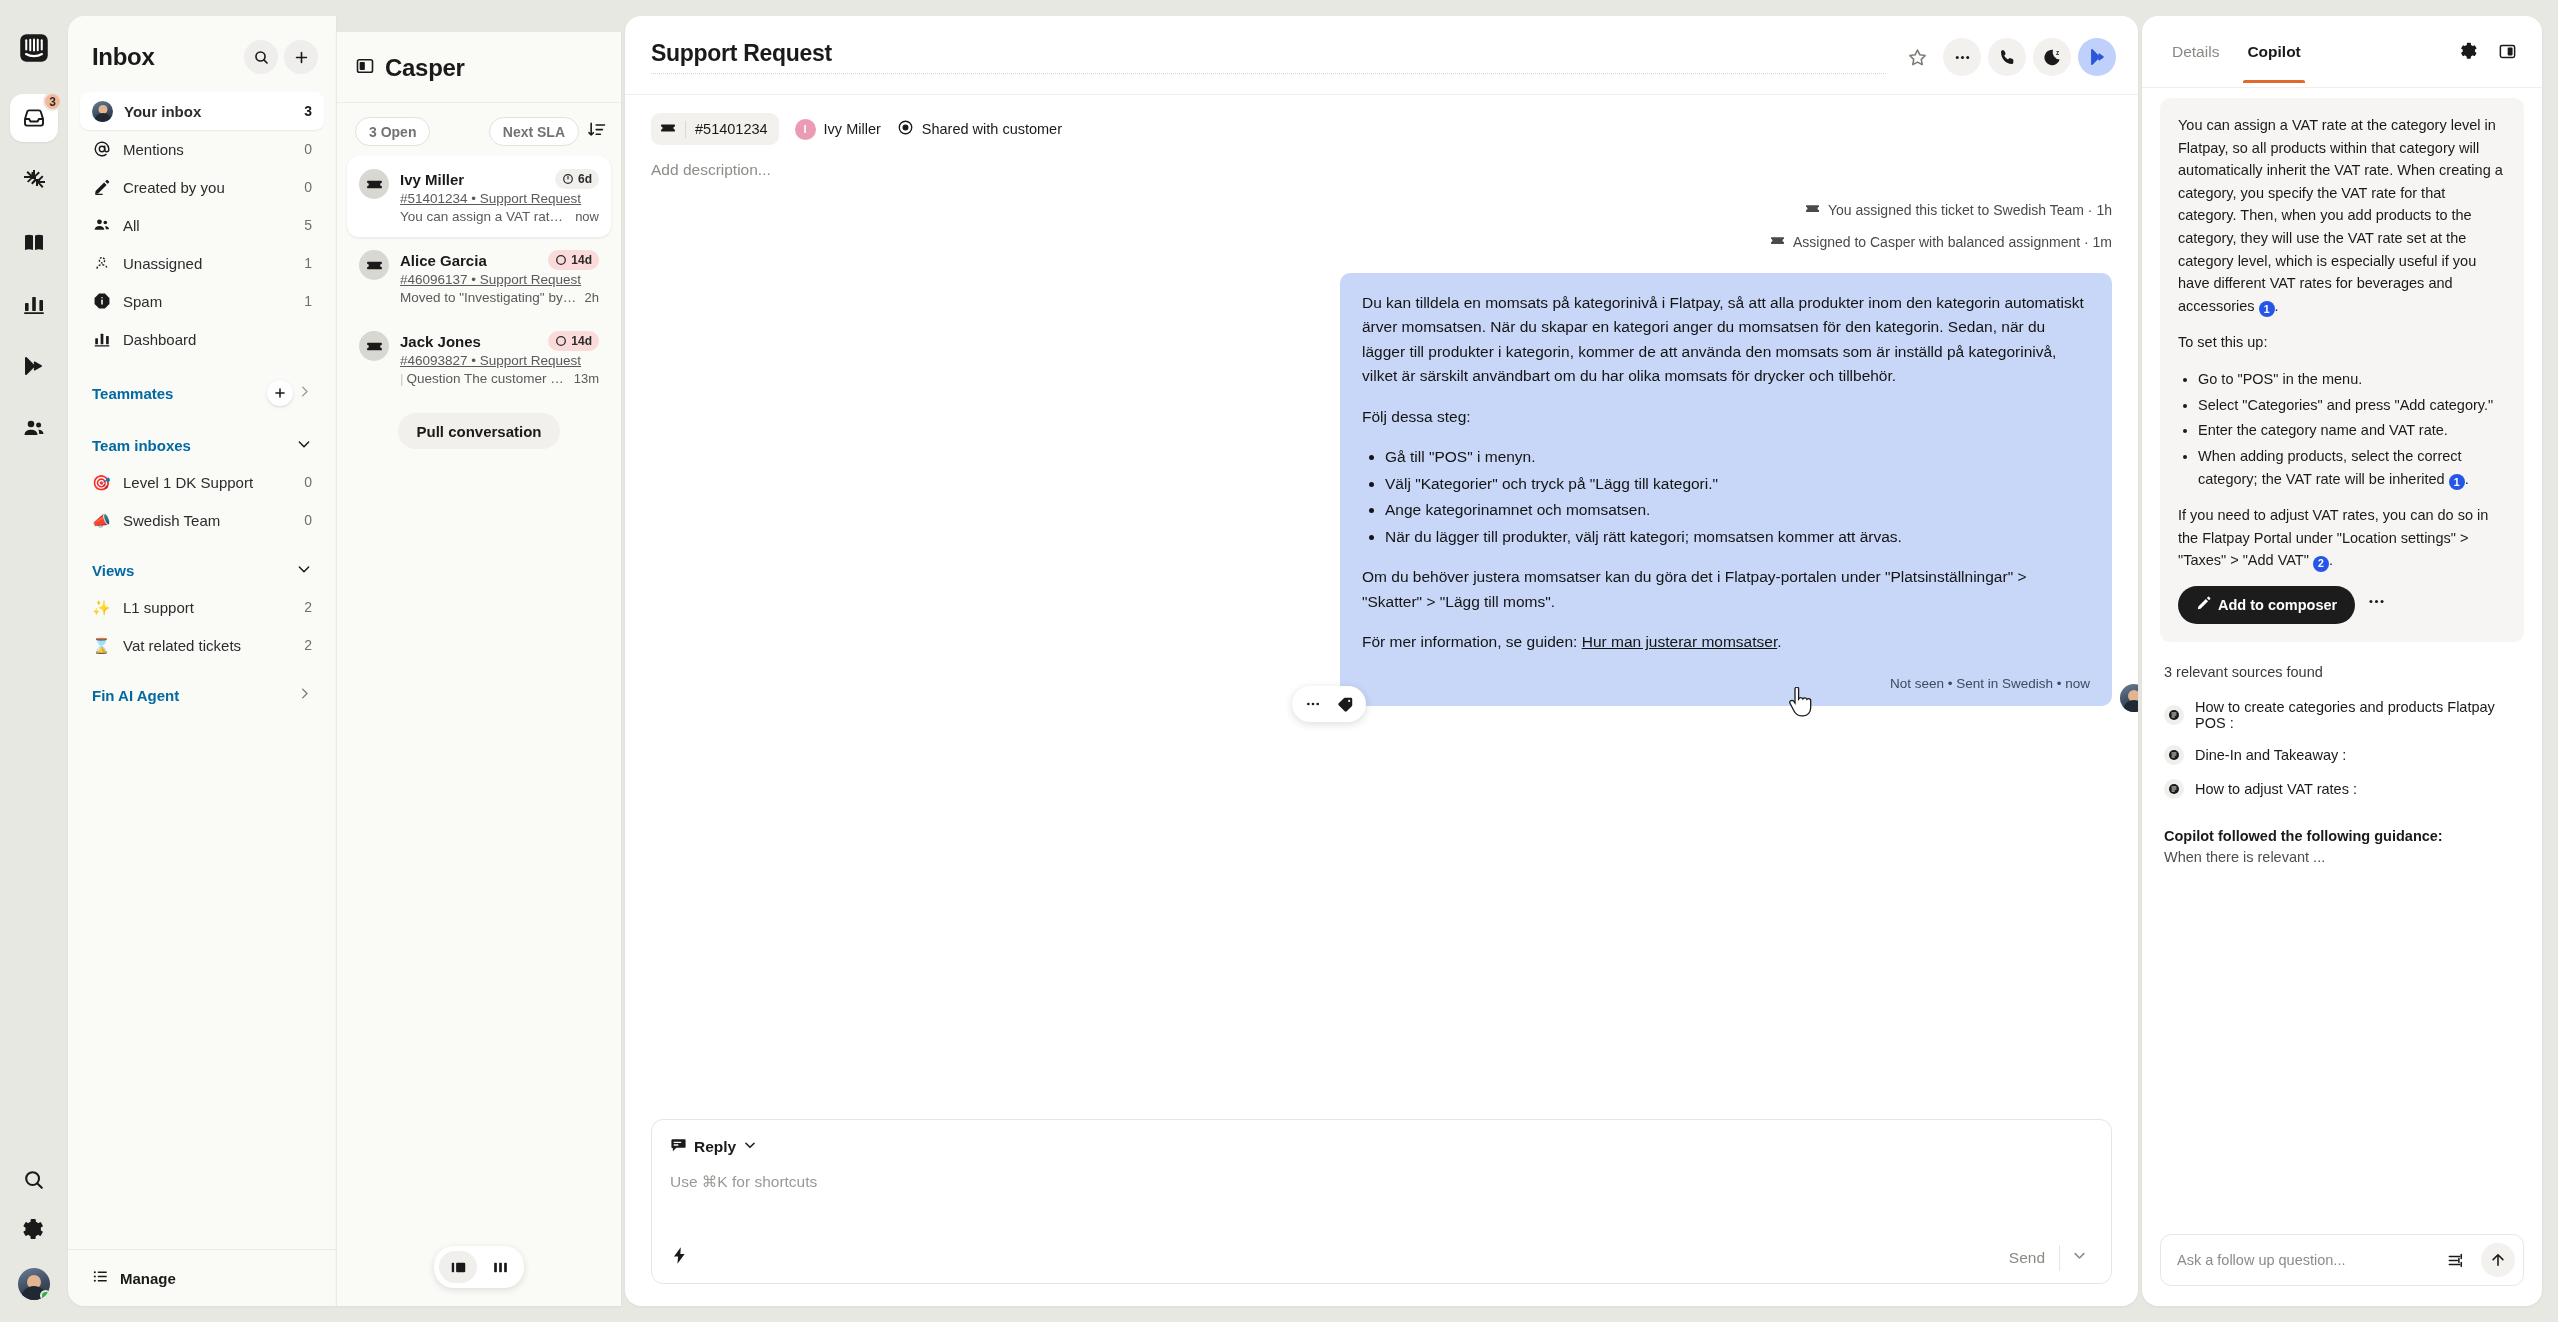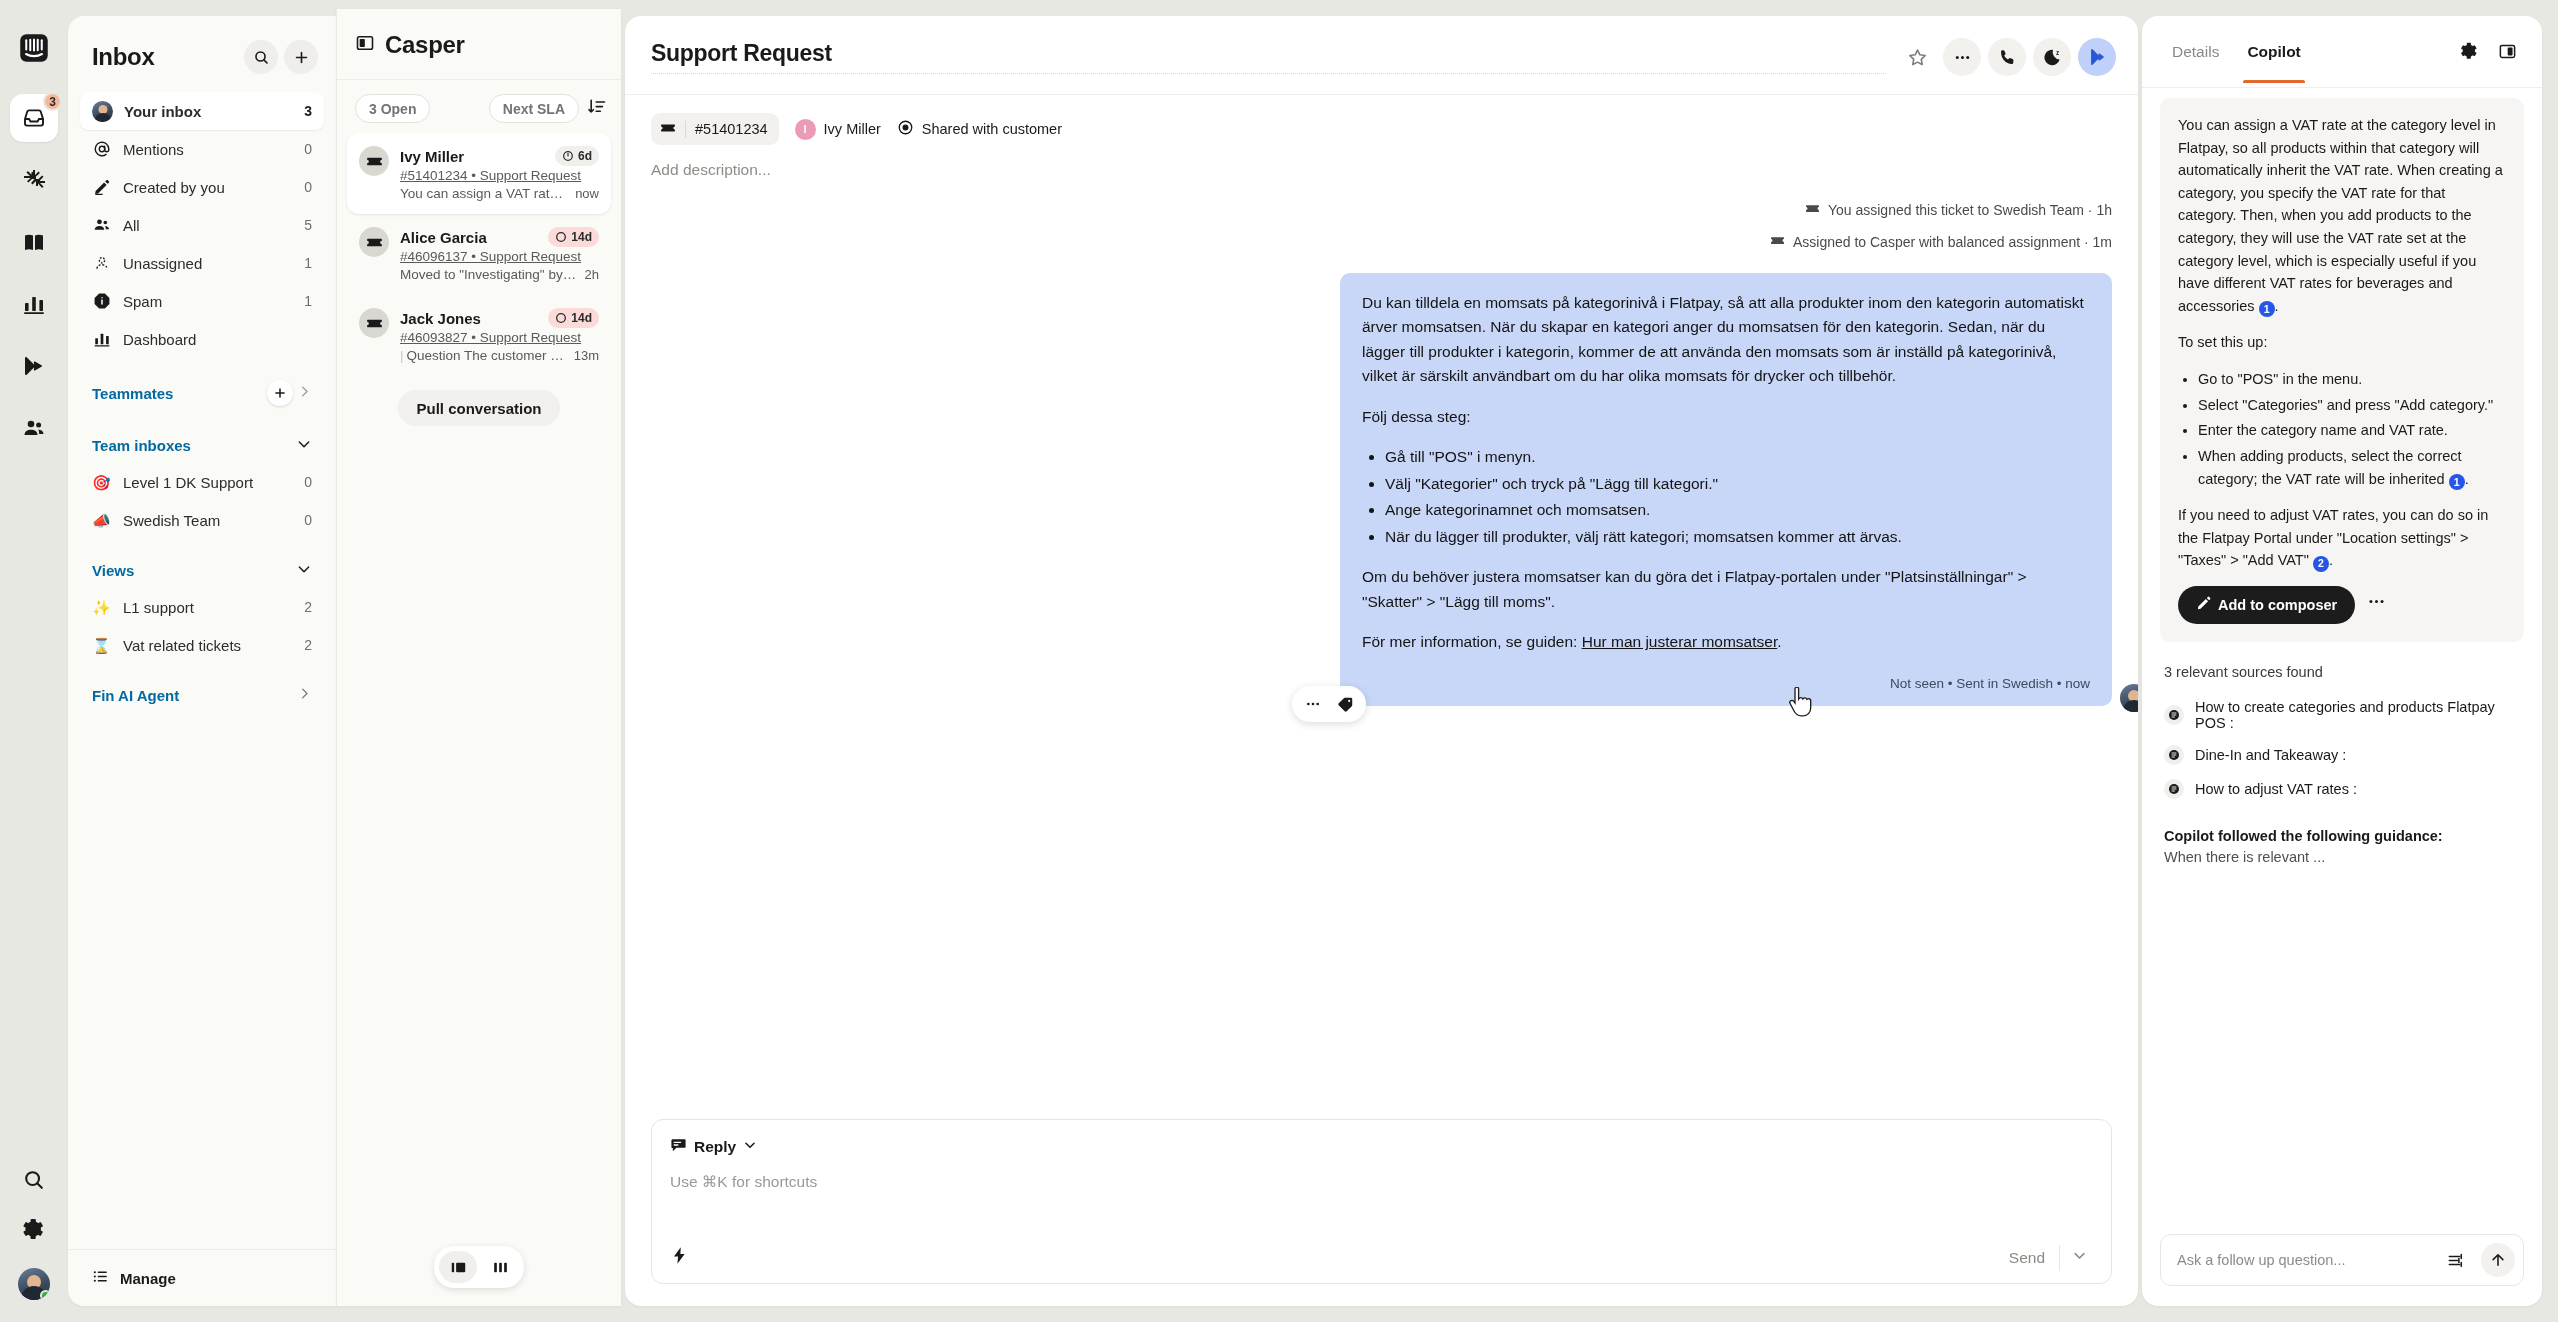--- a/index.html
+++ b/index.html
@@ -115,21 +115,21 @@
   .sidebar-foot {
     border-top: 1px solid #eceae5;
     padding: 18px 24px;
     display: flex; align-items: center; gap: 11px;
     font-size: 15px; font-weight: 700; color: #1a1a1a; cursor: pointer;
   }
 
   
   .convlist {
     width: 285px; flex: 0 0 285px;
-    margin: 9px 0 16px 0;
+    margin: 32px 0 16px 0;
     background: #fafaf7;
     border-left: 1px solid #ebe9e4;
     display: flex; flex-direction: column;
     position: relative;
     box-shadow: 0 1px 3px rgba(0,0,0,.05);
   }
   .cl-head {
     display: flex; align-items: center; gap: 10px;
     padding: 22px 18px 20px 18px;
     border-bottom: 1px solid #eeece7;

